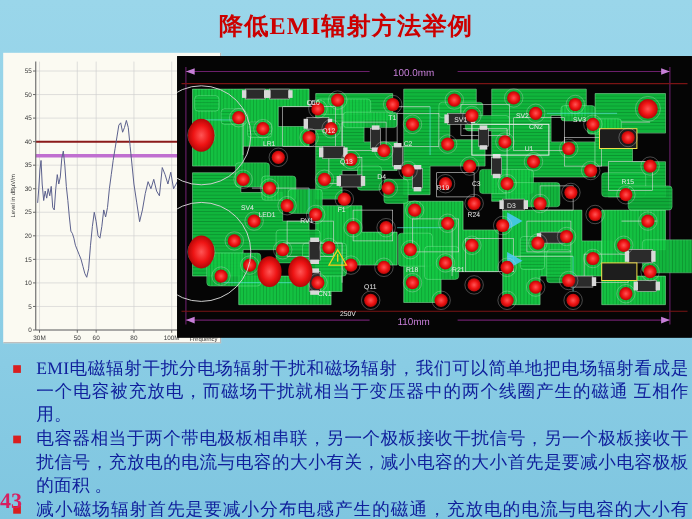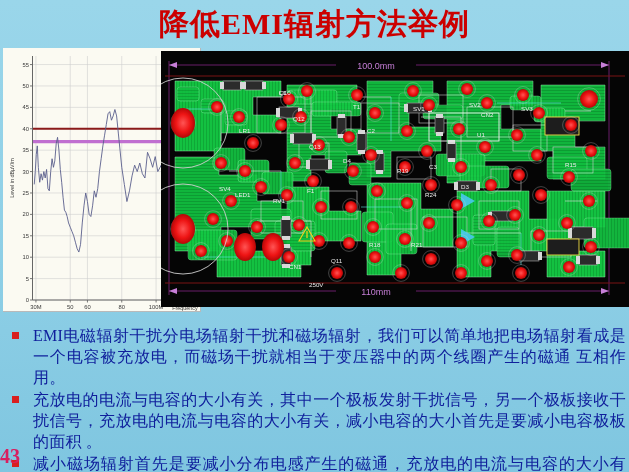--- a/index.html
+++ b/index.html
@@ -21,21 +21,21 @@
   }
 
   
   #title {
     position: absolute;
     left: 0;
     top: 6px;
     width: 629px;
     text-align: center;
     font-family: "Liberation Serif", serif;
-    font-size: 30px;
+    font-size: 22px;
     font-weight: bold;
     color: #cc0000;
     letter-spacing: 1px;
     line-height: 36px;
     white-space: nowrap;
   }
 
   
   #chart-figure {
     position: absolute;
@@ -559,21 +559,21 @@
     </svg>
   </div>
 
   <div id="body">
     <div class="bullet-row">
       <div class="bullet-marker"></div>
       <div class="bullet-text">EMI电磁辐射干扰分电场辐射干扰和磁场辐射，我们可以简单地把电场辐射看成是一个电容被充放电，而磁场干扰就相当于变压器中的两个线圈产生的磁通 互相作用。</div>
     </div>
     <div class="bullet-row">
       <div class="bullet-marker"></div>
-      <div class="bullet-text">充放电的电流与电容的大小有关，其中一个极板发射干扰信号，另一个极板接收干扰信号，充放电的电流与电容的大小有关，减小电容的大小首先是要减小电容极板的面积 。</div>
+      <div class="bullet-text">电容器相当于两个带电极板相串联，另一个极板接收干扰信号，另一个极板接收干扰信号，充放电的电流与电容的大小有关，减小电容的大小首先是要减小电容极板的面积 。</div>
     </div>
     <div class="bullet-row">
       <div class="bullet-marker"></div>
       <div class="bullet-text">减小磁场辐射首先是要减小分布电感产生的磁通，充放电的电流与电容的大小有关。</div>
     </div>
   </div>
 
   <div id="page-number">43</div>
 
 </div>

